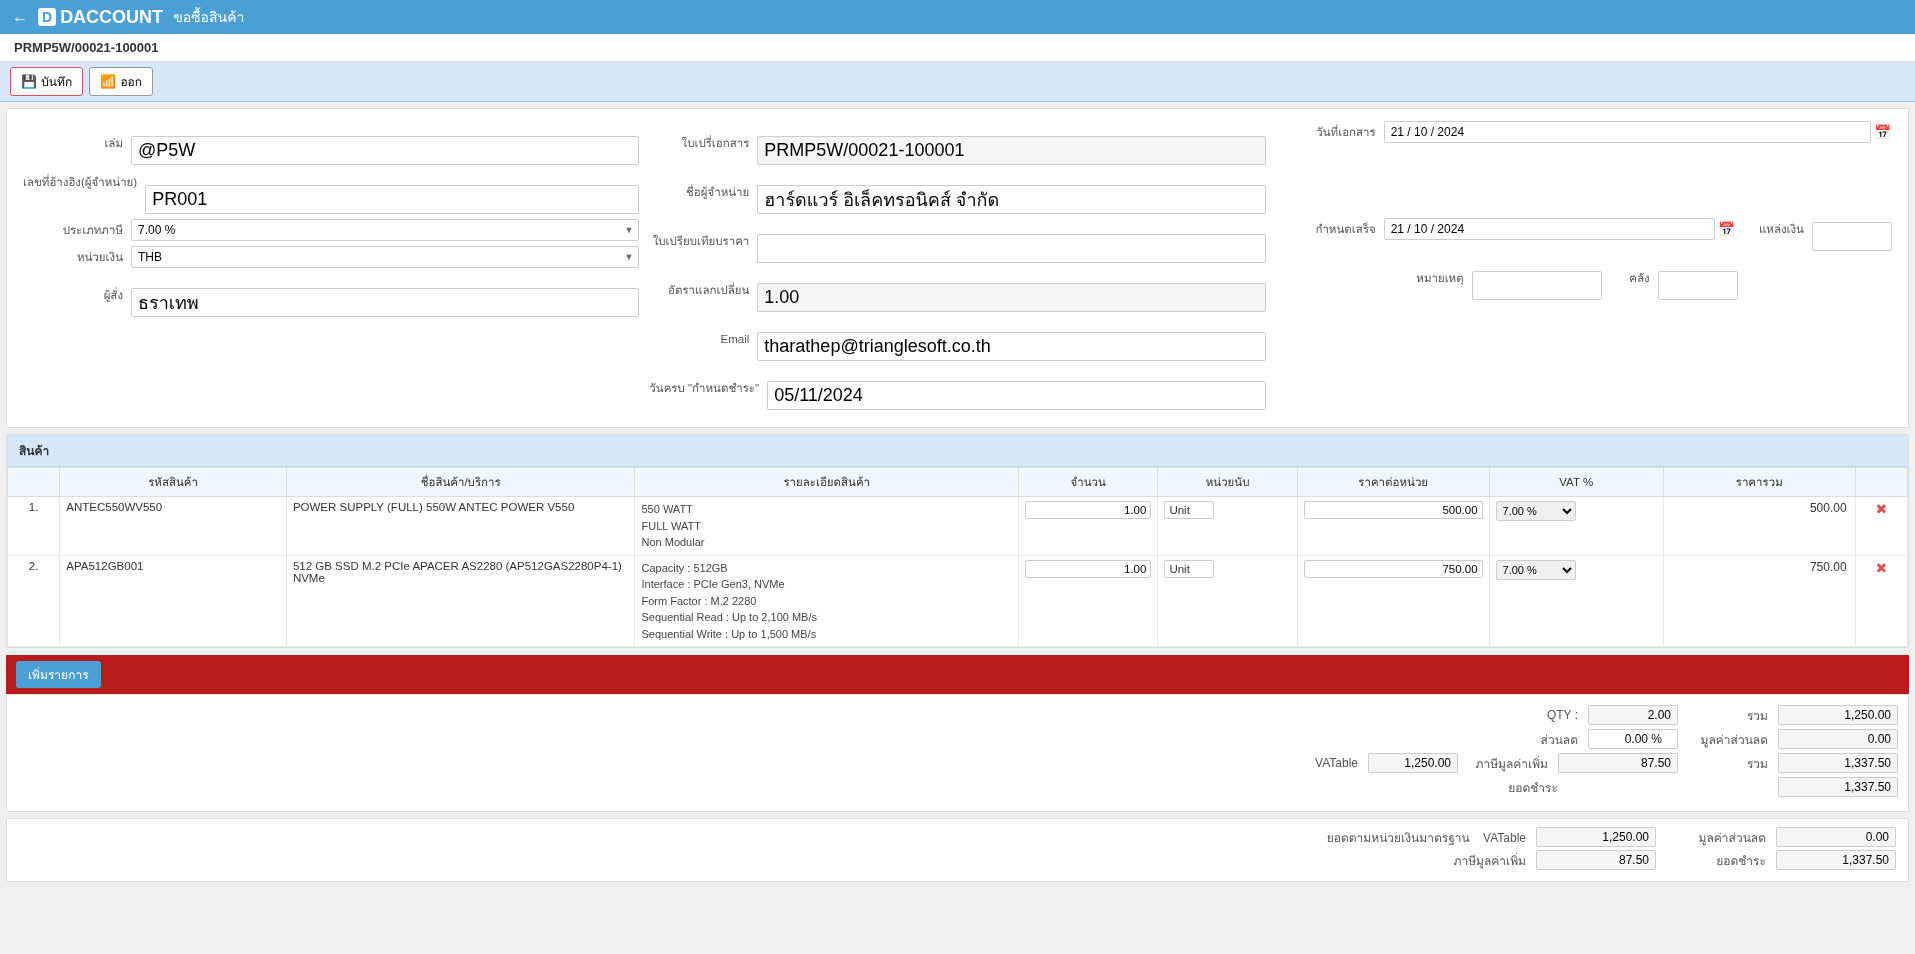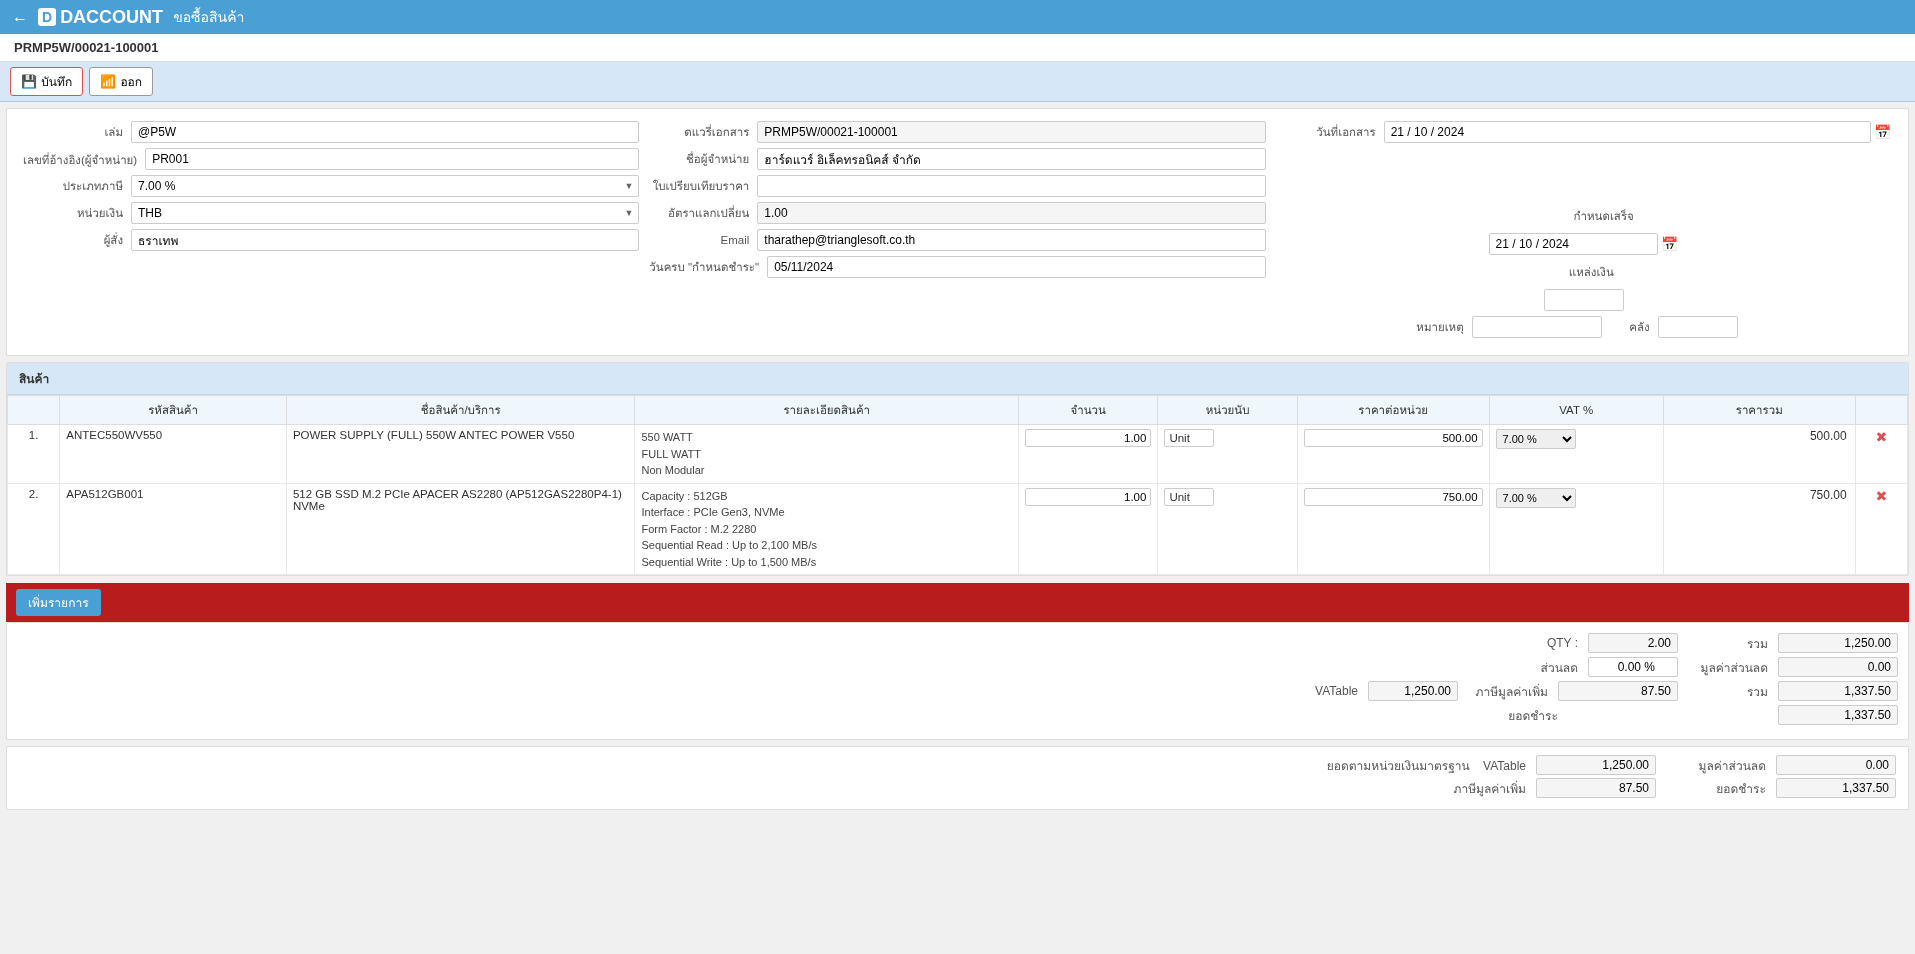--- a/index.html
+++ b/index.html
@@ -14,21 +14,21 @@
     .doc-id-bar { background: white; padding: 6px 14px; font-weight: bold; font-size: 13px; border-bottom: 1px solid #ddd; }
 
     .toolbar { background: #d6e8f7; padding: 5px 10px; display: flex; align-items: center; gap: 6px; border-bottom: 1px solid #b0c8e0; }
     .toolbar-btn { display: flex; align-items: center; gap: 4px; padding: 4px 10px; border: 1.5px solid #999; border-radius: 3px; background: white; cursor: pointer; font-size: 12px; }
     .toolbar-btn.save-btn { border-color: #e05050; background: white; }
     .toolbar-btn .btn-icon { font-size: 13px; }
 
     .form-section { background: white; margin: 6px; padding: 12px 16px; border: 1px solid #ddd; border-radius: 2px; }
     .form-row { display: flex; align-items: center; gap: 8px; margin-bottom: 5px; }
     .form-label { color: #555; min-width: 100px; text-align: right; font-size: 11.5px; white-space: nowrap; flex-shrink: 0; }
-    .form-input { flex: 1; border: 1px solid #ccc; border-radius: 2px; padding: 3px 6px; font-size: 12px; background: white; }
+    .form-input { flex: 1; border: 1px solid #ccc; border-radius: 2px; padding: 3px 6px; font-size: 18px; background: white; margin-top: 15px; }
     .form-input.readonly { background: #f5f5f5; }
     .form-select-wrap { flex: 1; position: relative; }
     .form-select { width: 100%; border: 1px solid #ccc; border-radius: 2px; padding: 3px 24px 3px 6px; font-size: 12px; background: white; appearance: none; }
     .form-select-wrap::after { content: '▼'; position: absolute; right: 6px; top: 50%; transform: translateY(-50%); font-size: 9px; color: #666; pointer-events: none; }
 
     .date-input-wrap { display: flex; align-items: center; gap: 4px; flex: 1; }
     .date-input-wrap input { flex: 1; border: 1px solid #ccc; border-radius: 2px; padding: 3px 6px; font-size: 12px; }
     .date-icon { color: #4a9fd5; cursor: pointer; font-size: 14px; }
 
     
@@ -120,21 +120,21 @@
         </div>
       </div>
       <div class="form-row">
         <span class="form-label">ผู้สั่ง</span>
         <input class="form-input" type="text" value="ธราเทพ" style="">
       </div>
     </div>
 
     <div>
       <div class="form-row">
-        <span class="form-label">ดแวรี่เอกสาร</span>
+        <span class="form-label">ใบเปรี่เอกสาร</span>
         <input class="form-input readonly" type="text" value="PRMP5W/00021-100001" readonly="" style="">
       </div>
       <div class="form-row">
         <span class="form-label">ชื่อผู้จำหน่าย</span>
         <input class="form-input" type="text" value="ฮาร์ดแวร์ อิเล็คทรอนิคส์ จำกัด" style="">
       </div>
       <div class="form-row">
         <span class="form-label">ใบเปรียบเทียบราคา</span>
         <input class="form-input" type="text" value="" style="">
       </div>
@@ -153,21 +153,21 @@
     </div>
 
     <div>
       <div class="form-row">
         <span class="form-label">วันที่เอกสาร</span>
         <div class="date-input-wrap">
           <input type="text" value="21 / 10 / 2024" style="">
           <span class="date-icon">📅</span>
         </div>
       </div>
-      <div class="form-row" style="margin-top: 64px; flex-direction: column;">
+      <div class="form-row" style="margin-top: 64px;">
         <span class="form-label">กำหนดเสร็จ</span>
         <div class="date-input-wrap">
           <input type="text" value="21 / 10 / 2024" style="">
           <span class="date-icon">📅</span>
         </div>
         <span class="form-label" style="min-width:60px;">แหล่งเงิน</span>
         <input class="form-input" type="text" value="" style="max-width: 80px;">
       </div>
       <div class="form-row">
         <span style="min-width:120px;"></span>
@@ -281,21 +281,21 @@
 
       <div class="summary-row">
         <span class="summary-label">QTY :</span>
         <input type="text" style="width: 90px; text-align: right; border: 1px solid rgb(204, 204, 204); border-radius: 2px; padding: 2px 6px; background: rgb(245, 245, 245); font-size: 12px;" value="2.00" readonly="">
         <span class="summary-right-label">รวม</span>
         <input type="text" style="width: 120px; text-align: right; border: 1px solid rgb(204, 204, 204); border-radius: 2px; padding: 2px 6px; background: rgb(245, 245, 245); font-size: 12px;" value="1,250.00" readonly="">
       </div>
 
       <div class="summary-row">
         <span class="summary-label">ส่วนลด</span>
-        <input type="text" style="width: 90px; text-align: right; border: 1px solid rgb(204, 204, 204); border-radius: 2px; padding: 2px 22px; background: white; font-size: 12px;" value="0.00 %">
+        <input type="text" style="width: 90px; text-align: right; border: 1px solid rgb(204, 204, 204); border-radius: 2px; padding: 2px 15px; background: white; font-size: 12px;" value="0.00 %">
         <span class="summary-right-label">มูลค่าส่วนลด</span>
         <input type="text" style="width: 120px; text-align: right; border: 1px solid rgb(204, 204, 204); border-radius: 2px; padding: 2px 6px; background: rgb(245, 245, 245); font-size: 12px;" value="0.00" readonly="">
       </div>
 
       <div class="summary-row">
         <span class="summary-label">VATable</span>
         <input type="text" style="width: 90px; text-align: right; border: 1px solid rgb(204, 204, 204); border-radius: 2px; padding: 2px 6px; background: rgb(245, 245, 245); font-size: 12px;" value="1,250.00" readonly="">
         <span class="summary-right-label">ภาษีมูลค่าเพิ่ม</span>
         <input type="text" style="width: 120px; text-align: right; border: 1px solid rgb(204, 204, 204); border-radius: 2px; padding: 2px 6px; background: rgb(245, 245, 245); font-size: 12px;" value="87.50" readonly="">
         <span class="summary-right-label">รวม</span>

